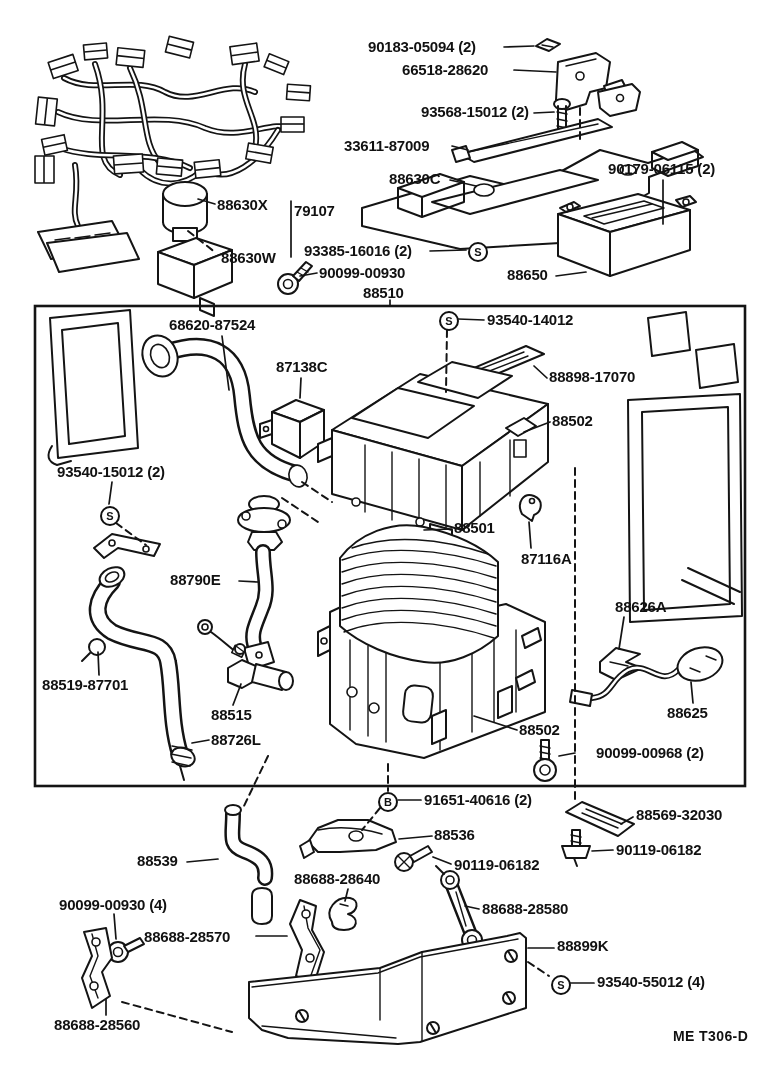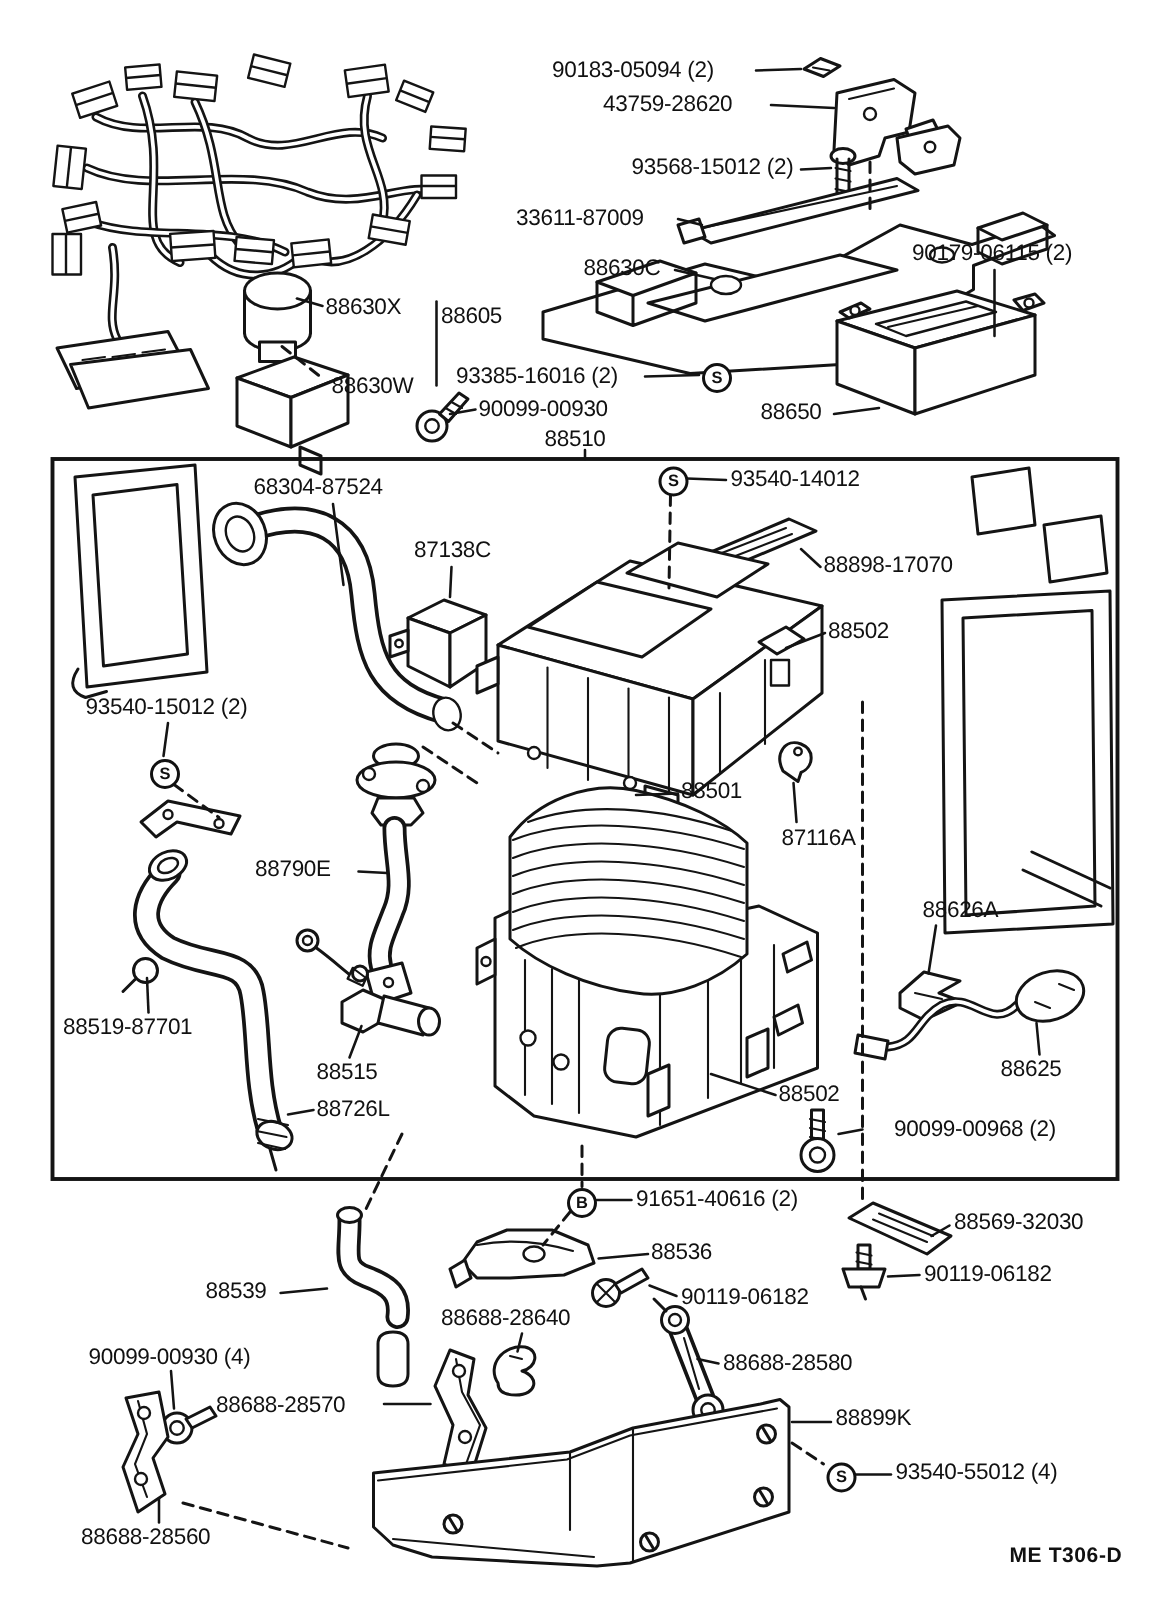--- a/index.html
+++ b/index.html
@@ -1,19 +1,19 @@
 <!DOCTYPE html>
 <html><head>
 <meta charset="utf-8">
 <style>
   html,body{margin:0;padding:0;background:#ffffff;}
   .stage{position:relative;width:776px;height:1080px;background:#ffffff;overflow:hidden;
          font-family:"Liberation Sans","DejaVu Sans",sans-serif;}
   .art{position:absolute;left:0;top:0;}
-  .lbl{position:absolute;white-space:nowrap;font-weight:400;font-size:15px;line-height:17px;
+  .lbl{position:absolute;white-space:nowrap;font-weight:700;font-size:15px;line-height:17px;
        color:#111;letter-spacing:-0.2px;text-align:right;}
   .plate{position:absolute;white-space:nowrap;font-weight:700;font-size:14px;color:#111;letter-spacing:0.4px;}
   .circ{position:absolute;width:16px;height:16px;border:2px solid #111;border-radius:50%;
         font-weight:700;font-size:11px;line-height:16px;text-align:center;color:#111;background:#fff;}
   svg *{vector-effect:none;}
   .f   {fill:#fff;stroke:#141414;stroke-width:2;stroke-linejoin:round;}
   .f1  {fill:#fff;stroke:#141414;stroke-width:1.6;stroke-linejoin:round;}
   .s2  {fill:none;stroke:#141414;stroke-width:2;stroke-linecap:round;stroke-linejoin:round;}
   .s1  {fill:none;stroke:#141414;stroke-width:1.4;stroke-linecap:round;}
   .ld  {fill:none;stroke:#141414;stroke-width:1.7;stroke-linecap:round;}
@@ -487,33 +487,33 @@
     <line x1="268" y1="756" x2="243" y2="808"></line>
     <line x1="388" y1="764" x2="388" y2="791"></line>
     <line x1="380" y1="808" x2="362" y2="830"></line>
     <line x1="528" y1="962" x2="549" y2="976"></line>
     <line x1="122" y1="1002" x2="232" y2="1032"></line>
     <line x1="302" y1="482" x2="332" y2="502"></line>
   </g>
 </svg>
 
 <span class="lbl" style="left:368px;top:38px">90183-05094 (2)</span>
-<span class="lbl" style="left:402px;top:61px">43759-28620</span>
+<span class="lbl" style="left:402px;top:61px">66518-28620</span>
 <span class="lbl" style="left:421px;top:103px">93568-15012 (2)</span>
 <span class="lbl" style="left:344px;top:137px">33611-87009</span>
 <span class="lbl" style="left:389px;top:170px">88630C</span>
 <span class="lbl" style="left:608px;top:160px">90179-06115 (2)</span>
 <span class="lbl" style="left:217px;top:196px">88630X</span>
-<span class="lbl" style="left:294px;top:202px">88605</span>
+<span class="lbl" style="left:294px;top:202px">79107</span>
 <span class="lbl" style="left:221px;top:249px">88630W</span>
 <span class="lbl" style="left:304px;top:242px">93385-16016 (2)</span>
 <span class="lbl" style="left:319px;top:264px">90099-00930</span>
 <span class="lbl" style="left:363px;top:284px">88510</span>
 <span class="lbl" style="left:507px;top:266px">88650</span>
-<span class="lbl" style="left:169px;top:316px">68304-87524</span>
+<span class="lbl" style="left:169px;top:316px">68620-87524</span>
 <span class="lbl" style="left:487px;top:311px">93540-14012</span>
 <span class="lbl" style="left:276px;top:358px">87138C</span>
 <span class="lbl" style="left:549px;top:368px">88898-17070</span>
 <span class="lbl" style="left:552px;top:412px">88502</span>
 <span class="lbl" style="left:57px;top:463px">93540-15012 (2)</span>
 <span class="lbl" style="left:454px;top:519px">88501</span>
 <span class="lbl" style="left:521px;top:550px">87116A</span>
 <span class="lbl" style="left:170px;top:571px">88790E</span>
 <span class="lbl" style="left:615px;top:598px">88626A</span>
 <span class="lbl" style="left:42px;top:676px">88519-87701</span>

